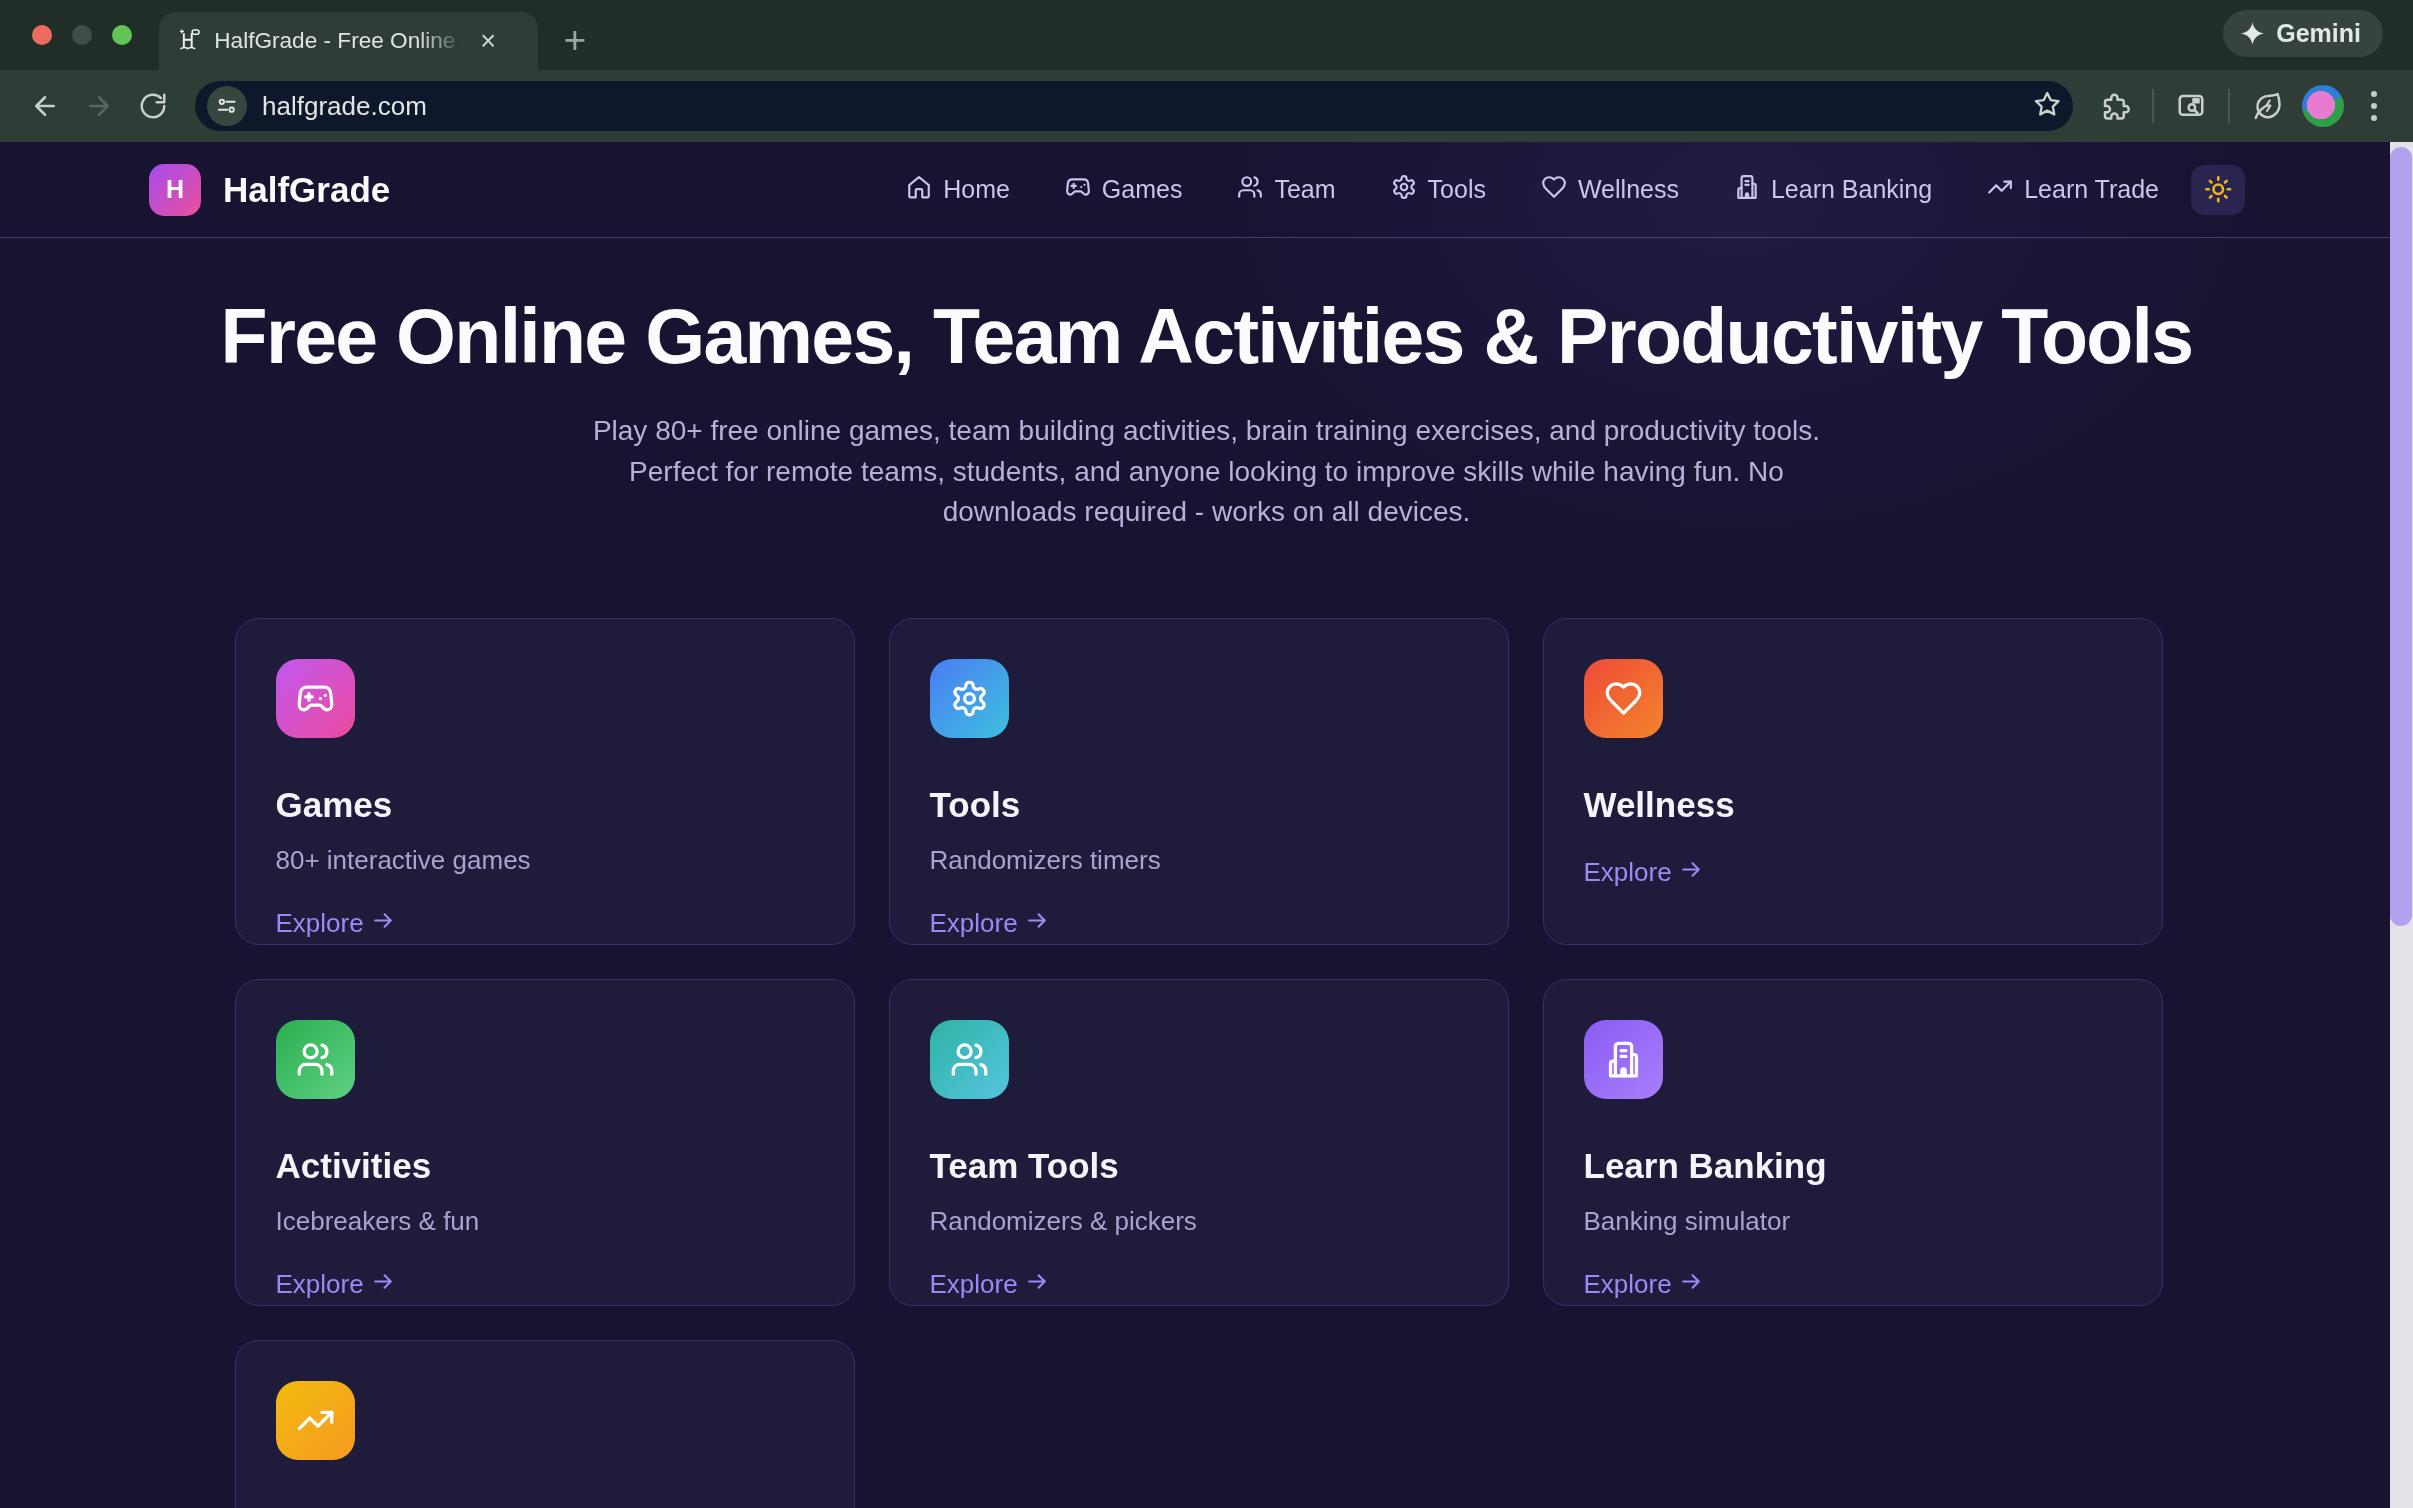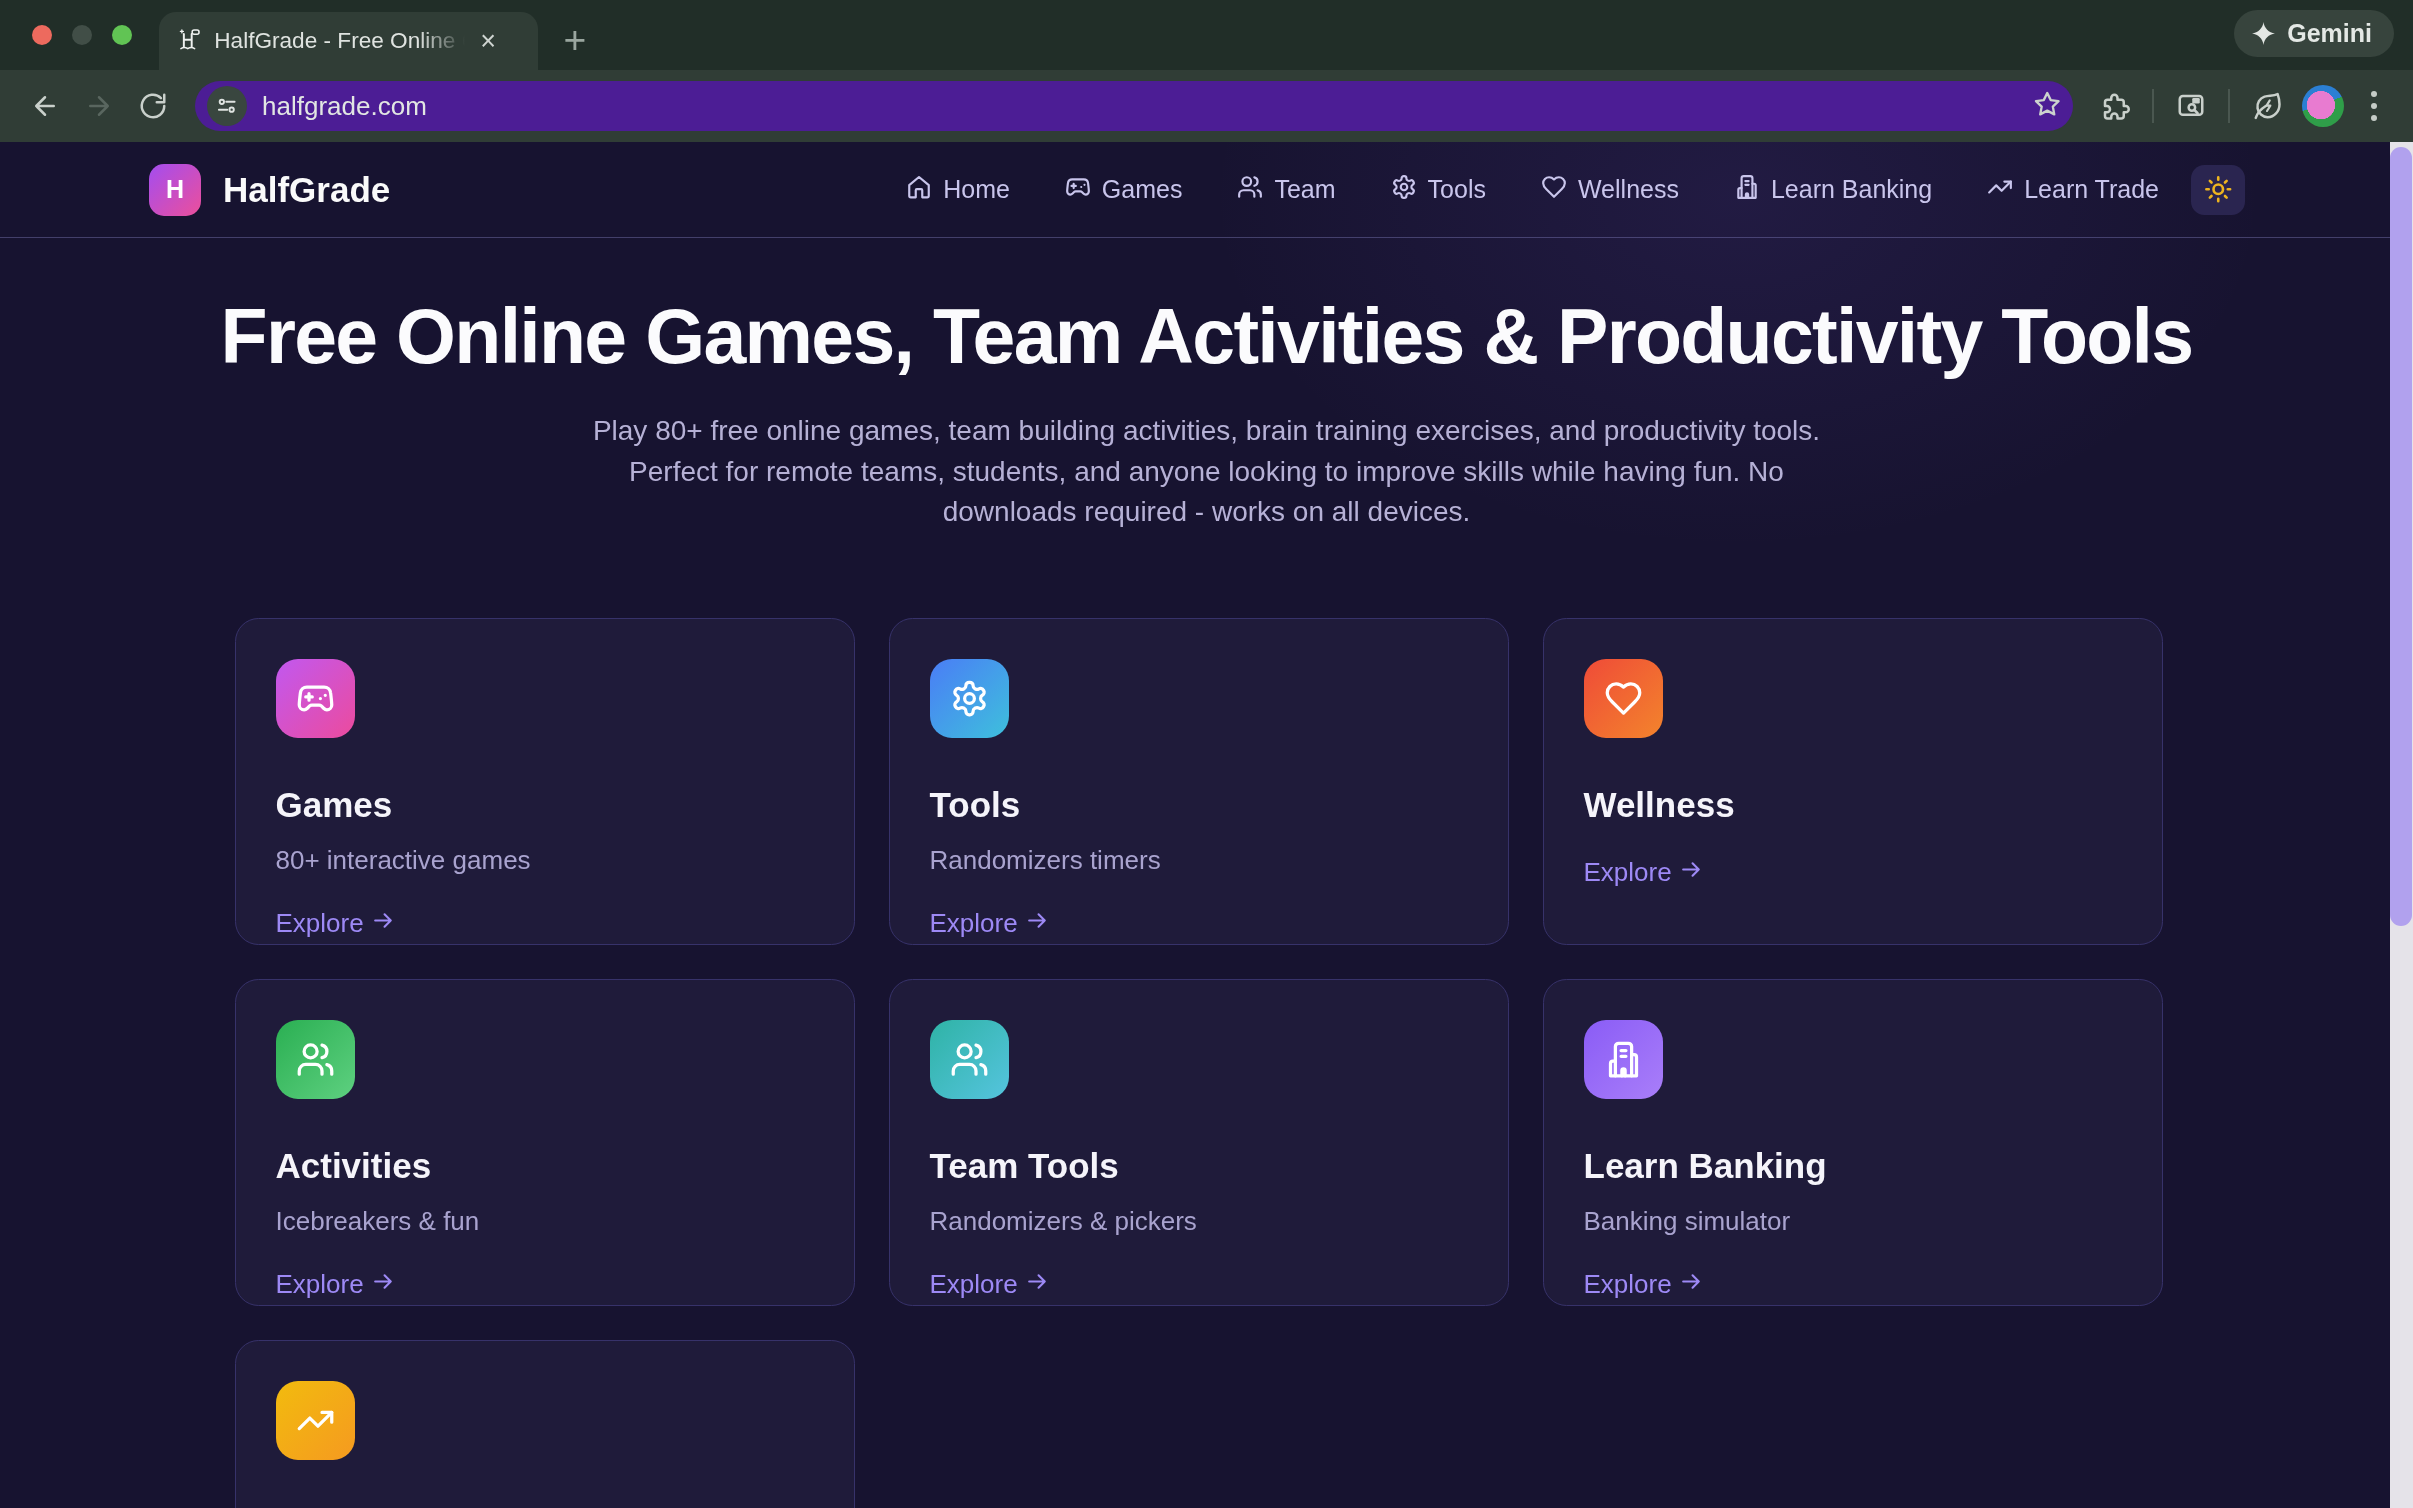--- a/index.html
+++ b/index.html
@@ -14,31 +14,31 @@
 
   .tab { position:absolute; left:159px; top:11.7px; width:379px; height:59px; background:#303d36;
     border-radius:17px 17px 0 0; display:flex; align-items:center; padding:0 18.4px; gap:13.4px; }
   .tab-title-wrap { position:relative; width:251px; overflow:hidden; white-space:nowrap; }
   .tab-title { font-size:22.6px; color:#dfe3e0; }
   .tab-title-wrap::after { content:""; position:absolute; right:0; top:0; bottom:0; width:47px;
     background:linear-gradient(90deg, rgba(48,61,54,0), #303d36); }
   .tab-close { font-size:27px; color:#cfd5d1; line-height:1; margin-left:1.7px; cursor:default; }
   .newtab { position:absolute; left:550px; top:15px; width:50px; height:50px; display:flex;
     align-items:center; justify-content:center; color:#9aa69f; font-size:39px; font-weight:300; }
-  .gemini { position:absolute; right:19px; top:10px; height:47px; padding:0 22px 0 17px; background:#37443d;
+  .gemini { position:absolute; right:30px; top:10px; height:47px; padding:0 22px 0 17px; background:#37443d;
     border-radius:23.5px; display:flex; align-items:center; gap:11.7px; }
   .gemini span { color:#e4e8e5; font-size:25px; font-weight:bold; }
   .gemini svg { width:25px; height:25px; fill:#e4e8e5; }
 
   .toolbar { position:relative; height:72px; background:#303d36; display:flex; align-items:center; padding:0 18.4px; }
   .tb-btn { width:54px; height:54px; display:flex; align-items:center; justify-content:center; flex:0 0 auto; }
   .tb-btn svg { width:30px; height:30px; stroke:#c9d0cb; stroke-width:2; fill:none;
     stroke-linecap:round; stroke-linejoin:round; }
   .tb-btn.disabled svg { stroke:#59665f; }
-  .omnibox { flex:1; height:50px; margin:0 15px; background:#4c1d95; border-radius:25px;
+  .omnibox { flex:1; height:50px; margin:0 15px; background:#0f172a; border-radius:25px;
     display:flex; align-items:center; padding:0 11.7px; gap:15px; }
   .tune-circle { width:40px; height:40px; border-radius:50%; background:#39463f; display:flex;
     align-items:center; justify-content:center; }
   .tune-circle svg { width:23.5px; height:23.5px; stroke:#dfe4e1; stroke-width:2; fill:none; stroke-linecap:round; }
   .url { flex:1; color:#e2e6e3; font-size:26px; }
   .bookmark-star svg { width:28.5px; height:28.5px; stroke:#ccd3ce; stroke-width:2; fill:none; stroke-linejoin:round; }
   .tb-divider { width:1.7px; height:34px; background:#4a5750; margin:0 10px; flex:0 0 auto; }
   .avatar { width:42px; height:42px; border-radius:50%; margin:0 8.4px; flex:0 0 auto;
     background:
       radial-gradient(circle at 45% 48%, #e87bd0 0 44%, rgba(0,0,0,0) 45%),

